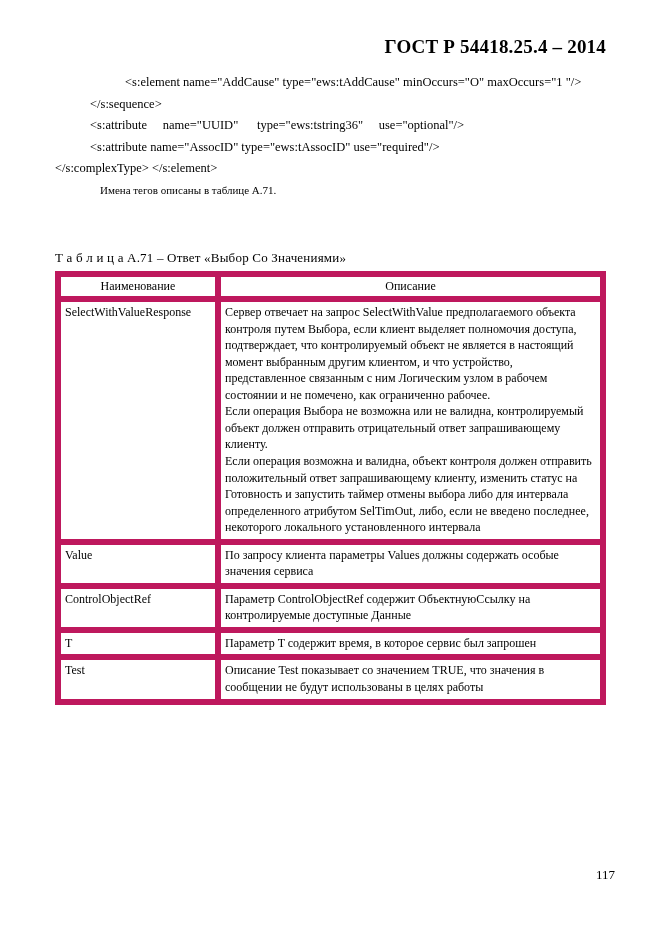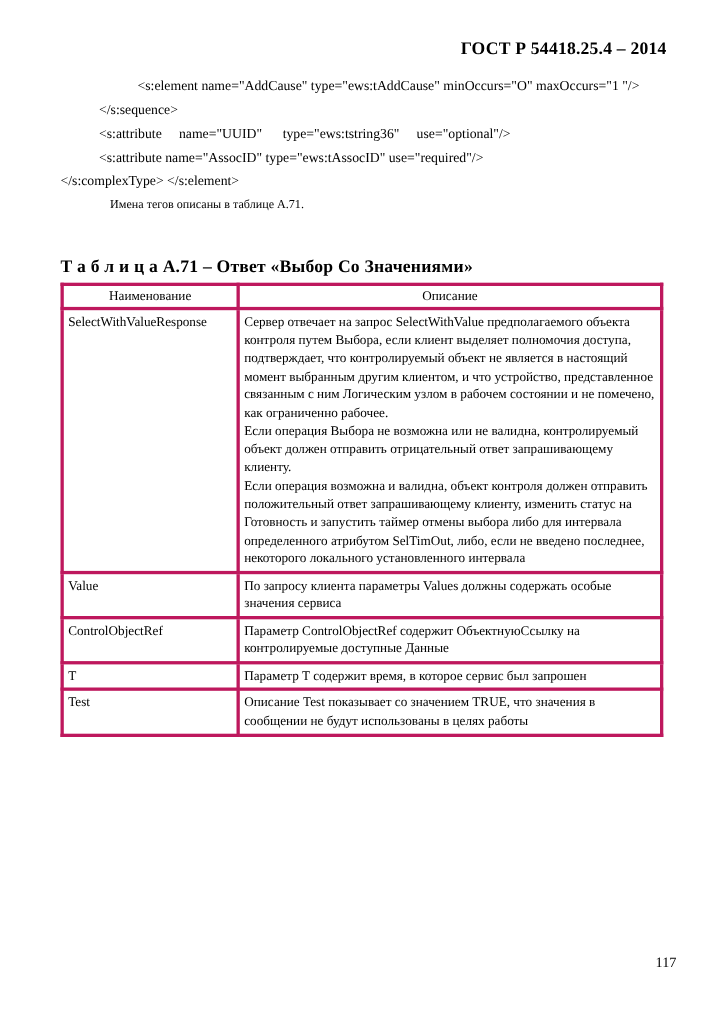--- a/index.html
+++ b/index.html
@@ -18,21 +18,21 @@
   .page {
     position: relative;
     width: 661px;
     height: 935px;
     box-sizing: border-box;
     padding: 36px 55px 0 55px;
   }
   .header {
     text-align: right;
     font-family: "Liberation Serif", serif;
-    font-size: 16px;
+    font-size: 19px;
     font-weight: bold;
     letter-spacing: 0.2px;
     margin-bottom: 14px;
   }
   .code-block {
     font-family: "Liberation Serif", serif;
     font-size: 12.5px;
     line-height: 1.72;
   }
   .code-line {
@@ -40,35 +40,34 @@
   }
   .indent-1 { padding-left: 70px; }
   .indent-2 { padding-left: 35px; }
   .indent-0 { padding-left: 0px; }
   .para-note {
     font-size: 11px;
     padding-left: 45px;
     margin-top: 4px;
   }
   .table-caption {
-    font-size: 16px;
-    margin-top: 42px;
+    font-size: 13px;
+    margin-top: 54px;
     margin-bottom: 5px;
     letter-spacing: 0.2px;
-    font-weight: bold;
   }
   table.doc-table {
     border-collapse: collapse;
     width: 545px;
     table-layout: fixed;
     font-size: 12px;
   }
   table.doc-table th,
   table.doc-table td {
-    border: 3px solid #be185d;
+    border: 6px solid #be185d;
     vertical-align: top;
     padding: 2px 4px 3px 4px;
     line-height: 1.38;
   }
   table.doc-table th {
     text-align: center;
     font-weight: normal;
     padding: 1px 4px 2px 4px;
   }
   col.c1 { width: 160px; }

